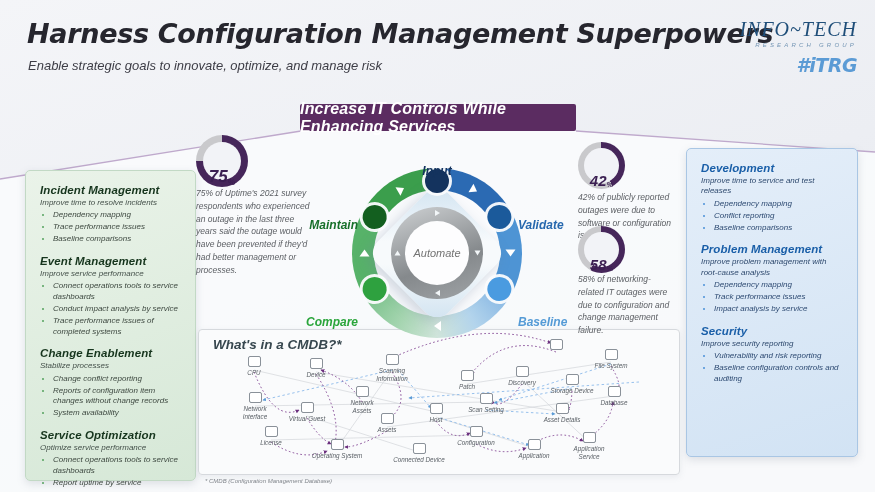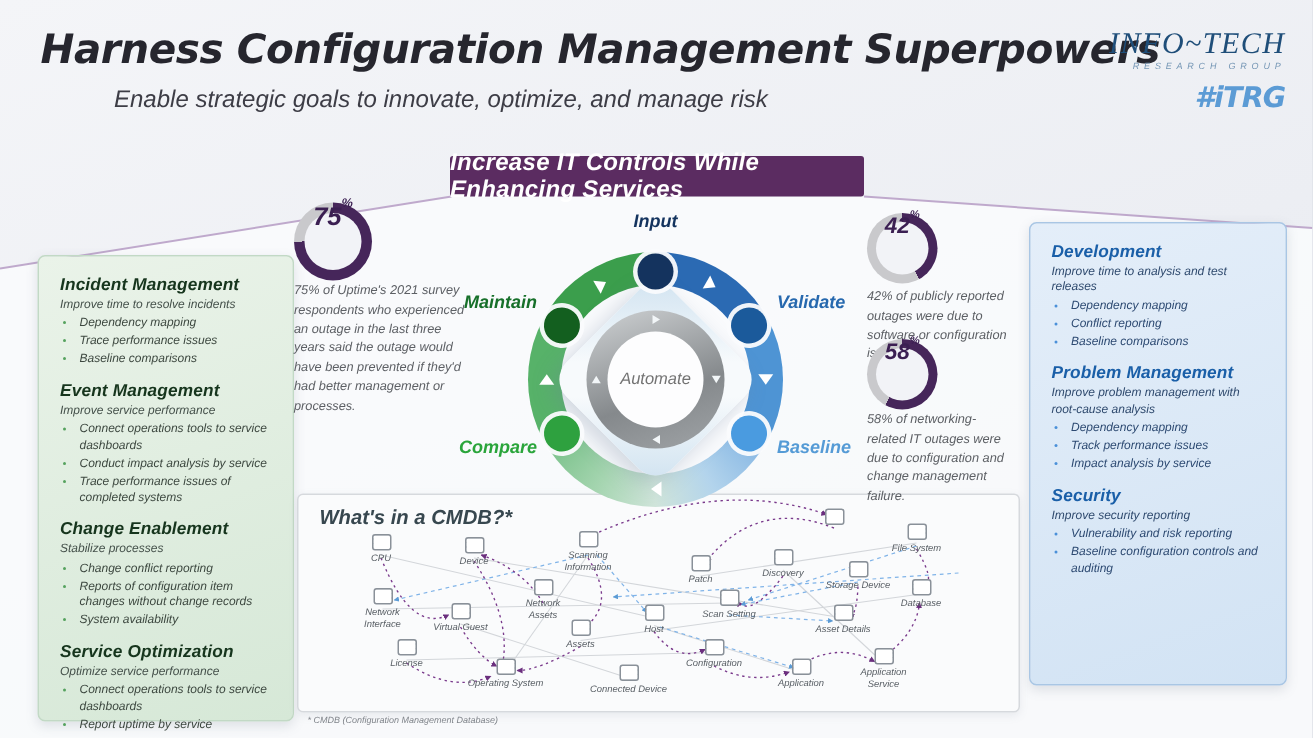--- a/index.html
+++ b/index.html
@@ -5,21 +5,21 @@
   html,body{margin:0;padding:0;background:#dfe2e8;}
   *{box-sizing:border-box;}
   .page{position:relative;width:875px;height:492px;overflow:hidden;
         font-family:"Liberation Sans",sans-serif;
         background:linear-gradient(160deg,#f4f5f8 0%,#eceef3 55%,#e6e8ee 100%);font-style:italic;}
   svg.bg{position:absolute;inset:0;pointer-events:none;}
 
   
   .title{position:absolute;left:27px;top:18px;font-size:27px;font-weight:bold;
          color:#26262e;letter-spacing:-0.3px;font-family:"DejaVu Sans","Liberation Sans",sans-serif;}
-  .subtitle{position:absolute;left:28px;top:58px;font-size:16px;color:#3d3d46;margin-left:48px;}
+  .subtitle{position:absolute;left:28px;top:58px;font-size:13px;color:#3d3d46;}
   .logo{position:absolute;right:18px;top:18px;text-align:right;}
   .logo-main{font-family:"Liberation Serif","DejaVu Serif",serif;font-size:20px;color:#1f4e79;letter-spacing:1px;}
   .logo-sub{font-size:6px;color:#7596b5;letter-spacing:3.2px;margin-top:1px;}
   .logo-tag{font-size:19px;font-weight:bold;color:#5b9bd5;letter-spacing:-0.5px;margin-top:6px;
             font-family:"DejaVu Sans","Liberation Sans",sans-serif;}
 
   
   .banner{position:absolute;left:300px;top:104px;width:276px;height:27px;background:#5b2c61;
           border-radius:2px;display:flex;align-items:center;justify-content:center;
           color:#fff;font-size:16px;font-weight:bold;letter-spacing:0.2px;z-index:4;}
@@ -43,21 +43,21 @@
   .sec-list{margin:0;padding-left:13px;}
   .sec-list li{font-size:8px;line-height:1.32;margin:1.5px 0;}
   .panel-left .sec-list li{color:#3c473f;}
   .panel-left .sec-list li::marker{color:#55a25e;}
   .panel-right .sec-list li{color:#2d4a72;}
   .panel-right .sec-list li::marker{color:#4a90d9;}
 
   
   .stat-ring{position:absolute;border-radius:50%;z-index:3;}
   .stat-ring::before{content:"";position:absolute;border-radius:50%;background:#f2f3f7;}
-  .stat-num{position:absolute;inset:0;display:flex;align-items:flex-start;justify-content:center;
+  .stat-num{position:absolute;inset:0;display:flex;align-items:flex-end;justify-content:center;
             font-weight:bold;color:#3b1f52;z-index:1;}
   .stat-num sup{font-size:0.5em;margin-top:-0.6em;}
   .ring-75{left:196px;top:135px;width:52px;height:52px;}
   .ring-75::before{inset:7px;}
   .ring-75 .stat-num{font-size:17px;}
   .ring-42{left:578px;top:142px;width:47px;height:47px;}
   .ring-42::before{inset:6px;}
   .ring-58{left:578px;top:226px;width:47px;height:47px;}
   .ring-58::before{inset:6px;}
   .ring-42 .stat-num,.ring-58 .stat-num{font-size:15px;}
@@ -85,21 +85,21 @@
            background:linear-gradient(135deg,#cfe2f0 0%,#f7fafc 42%,#f7fafc 58%,#cfe2f0 100%);
            box-shadow:0 6px 14px rgba(110,130,155,0.3);z-index:1;}
   .gray-ring{position:absolute;left:39px;top:39px;width:92px;height:92px;border-radius:50%;
              background:linear-gradient(160deg,#c9ccce 5%,#85898c 60%,#a0a4a7 100%);z-index:2;}
   .automate-core{position:absolute;left:53px;top:53px;width:64px;height:64px;border-radius:50%;
              background:#fdfdfe;display:flex;align-items:center;justify-content:center;
              font-size:11px;color:#737373;z-index:4;}
   .mini-arrow{position:absolute;left:50%;top:50%;width:0;height:0;margin:-3.5px 0 0 -2px;
          border-top:3.5px solid transparent;border-bottom:3.5px solid transparent;
          border-left:5px solid #f2f6f8;z-index:3;}
-  .cyc-label{position:absolute;font-size:12px;font-weight:bold;z-index:3;}
+  .cyc-label{position:absolute;font-size:12px;font-weight:bold;z-index:3;margin-top:24px;}
   .lab-input{left:397px;top:140px;width:80px;text-align:center;color:#14335e;}
   .lab-validate{left:518px;top:194px;color:#2668ae;}
   .lab-baseline{left:518px;top:291px;color:#559bd6;}
   .lab-compare{left:258px;top:291px;width:100px;text-align:right;color:#2aa53b;}
   .lab-maintain{left:258px;top:194px;width:100px;text-align:right;color:#17702a;}
 
   
   .cmdb{position:absolute;left:198px;top:329px;width:482px;height:146px;z-index:2;
         background:rgba(250,251,252,0.92);border:1px solid #d6d9dd;border-radius:4px;
         box-shadow:0 2px 6px rgba(120,130,150,0.12);}
@@ -171,21 +171,21 @@
             <li>Connect operations tools to service dashboards</li>
             <li>Report uptime by service</li>
           </ul>
         </div>
       </div>
   </div>
   <div class="panel panel-right">
     <div id="right-sections">
         <div class="section">
           <h3 class="sec-title">Development</h3>
-          <p class="sec-sub">Improve time to analysis and test releases</p>
+          <p class="sec-sub">Improve time to service and test releases</p>
           <ul class="sec-list">
             <li>Dependency mapping</li>
             <li>Conflict reporting</li>
             <li>Baseline comparisons</li>
           </ul>
         </div>
         <div class="section">
           <h3 class="sec-title">Problem Management</h3>
           <p class="sec-sub">Improve problem management with root-cause analysis</p>
           <ul class="sec-list">

